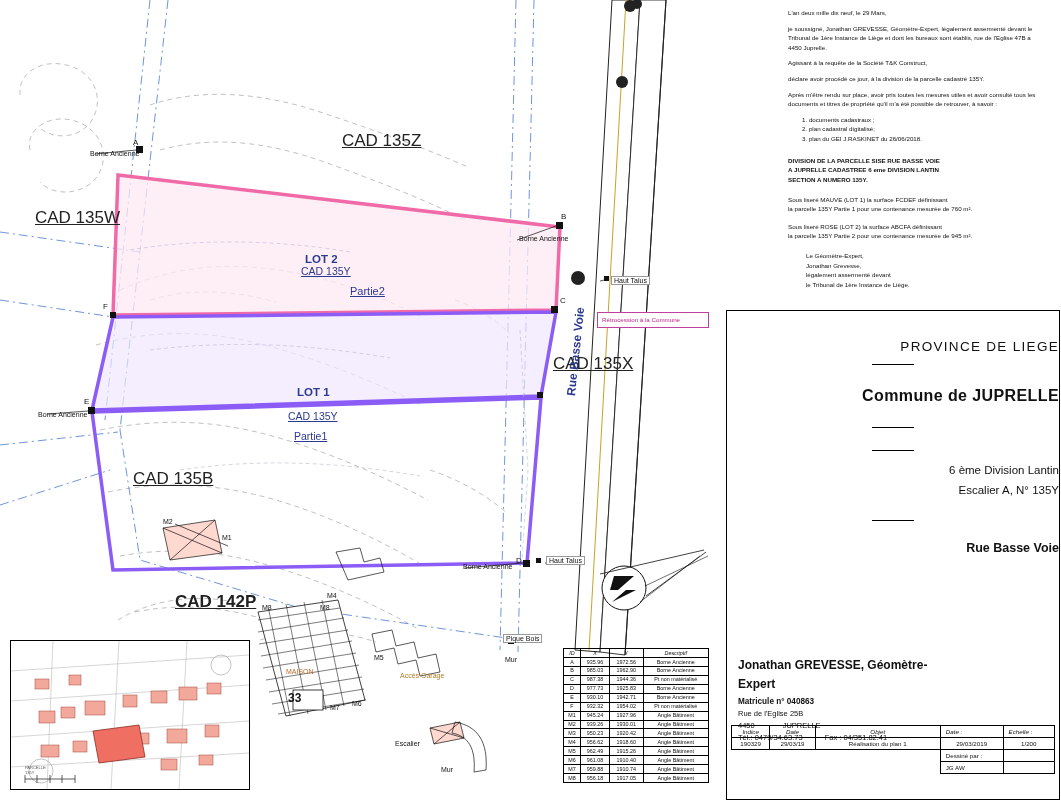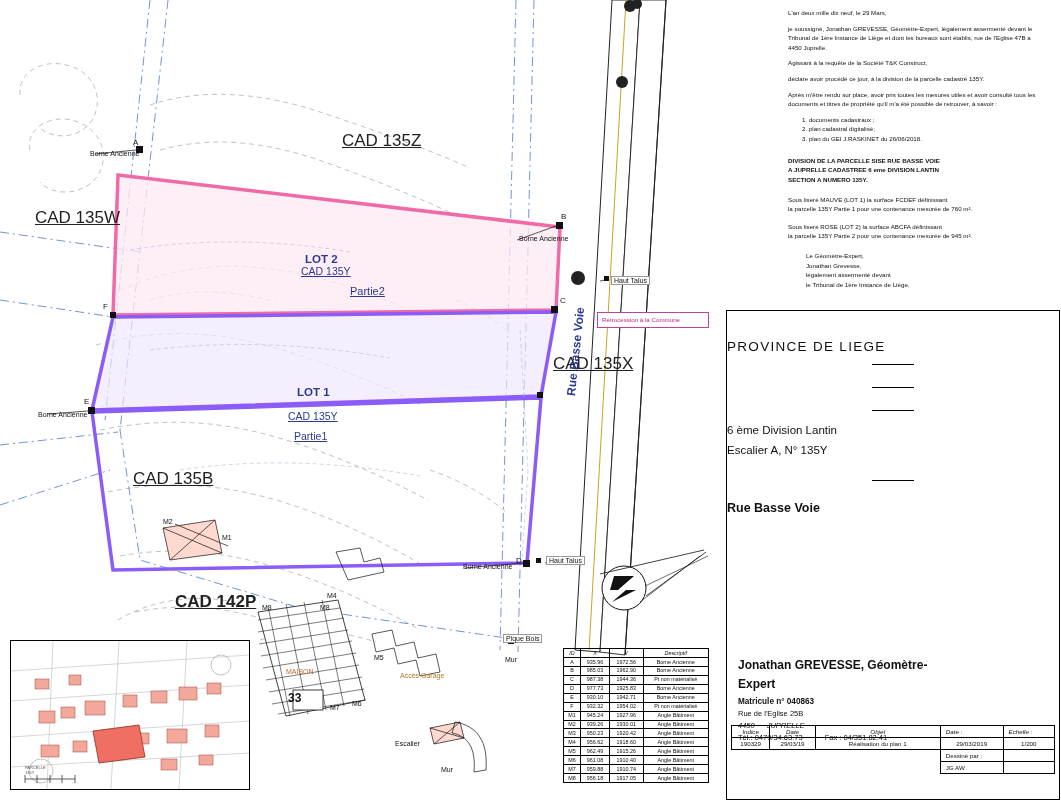--- a/index.html
+++ b/index.html
@@ -15,21 +15,21 @@
   #drawing{position:absolute;left:0;top:0;width:725px;height:800px;}
   svg{display:block;}
 
   
   #notice{position:absolute;left:788px;top:8px;width:255px;font-size:6.2px;line-height:1.55;color:#111;}
   #notice p{margin:0 0 6px 0;}
   .sig{margin-top:10px;padding-left:18px;}
 
   
   #cartouche{position:absolute;left:726px;top:310px;width:334px;height:490px;border:1px solid #000;box-sizing:border-box;background:#fff;}
-  .cart-center{text-align:left;}
+  .cart-center{text-align:right;}
   .cart-rule{width:42px;height:1px;background:#000;margin:10px auto;}
   .c-province{font-size:13.5px;letter-spacing:1.3px;margin-top:28px;}
   .c-commune{font-size:16px;font-weight:bold;letter-spacing:.4px;}
   .c-division{font-size:14px;}
   .c-sub{font-size:11.5px;line-height:1.7;}
   .c-rue{font-size:12.5px;font-weight:bold;}
 
   #geom{position:absolute;left:738px;top:656px;width:190px;font-size:7.5px;line-height:1.62;}
   #geom .g-name{font-size:12px;font-weight:bold;}
   #geom .g-mat{font-size:8.2px;font-weight:bold;}
@@ -407,33 +407,34 @@
       <div>Le Géomètre-Expert,</div>
       <div>Jonathan Grevesse,</div>
       <div>légalement assermenté devant</div>
       <div>le Tribunal de 1ère Instance de Liège.</div>
     </div>
   </div>
 
   <div id="cartouche">
     <div class="cart-center c-province">PROVINCE DE LIEGE</div>
     <div class="cart-rule"></div>
+    <div class="cart-center c-commune" style="margin-top:22px;">Commune de JUPRELLE</div>
     <div class="cart-rule" style="margin-top:22px;"></div>
     <div class="cart-rule" style="margin-top:22px;"></div>
     <div class="cart-center c-sub" style="">6 ème Division Lantin</div>
     <div class="cart-center c-sub">Escalier A, N° 135Y</div>
     <div class="cart-rule" style="margin-top:20px;"></div>
     <div class="cart-center c-rue" style="margin-top:20px;">Rue Basse Voie</div>
   </div>
 
   <div id="geom">
     <div class="g-name">Jonathan GREVESSE, Géomètre-Expert</div>
     <div class="g-mat">Matricule n° 040863</div>
     <div>Rue de l'Eglise 25B</div>
-    <div style="display:flex;gap:12px;font-style:italic;">
+    <div style="display:flex;gap:28px;">
       <span>4450</span>
       <span>JUPRELLE</span>
     </div>
     <div style="display:flex;gap:22px;">
       <span>Tél.:    0479/34.63.73</span>
       <span>Fax :     04/351.82.41</span>
     </div>
   </div>
 
   <table id="revtable">

